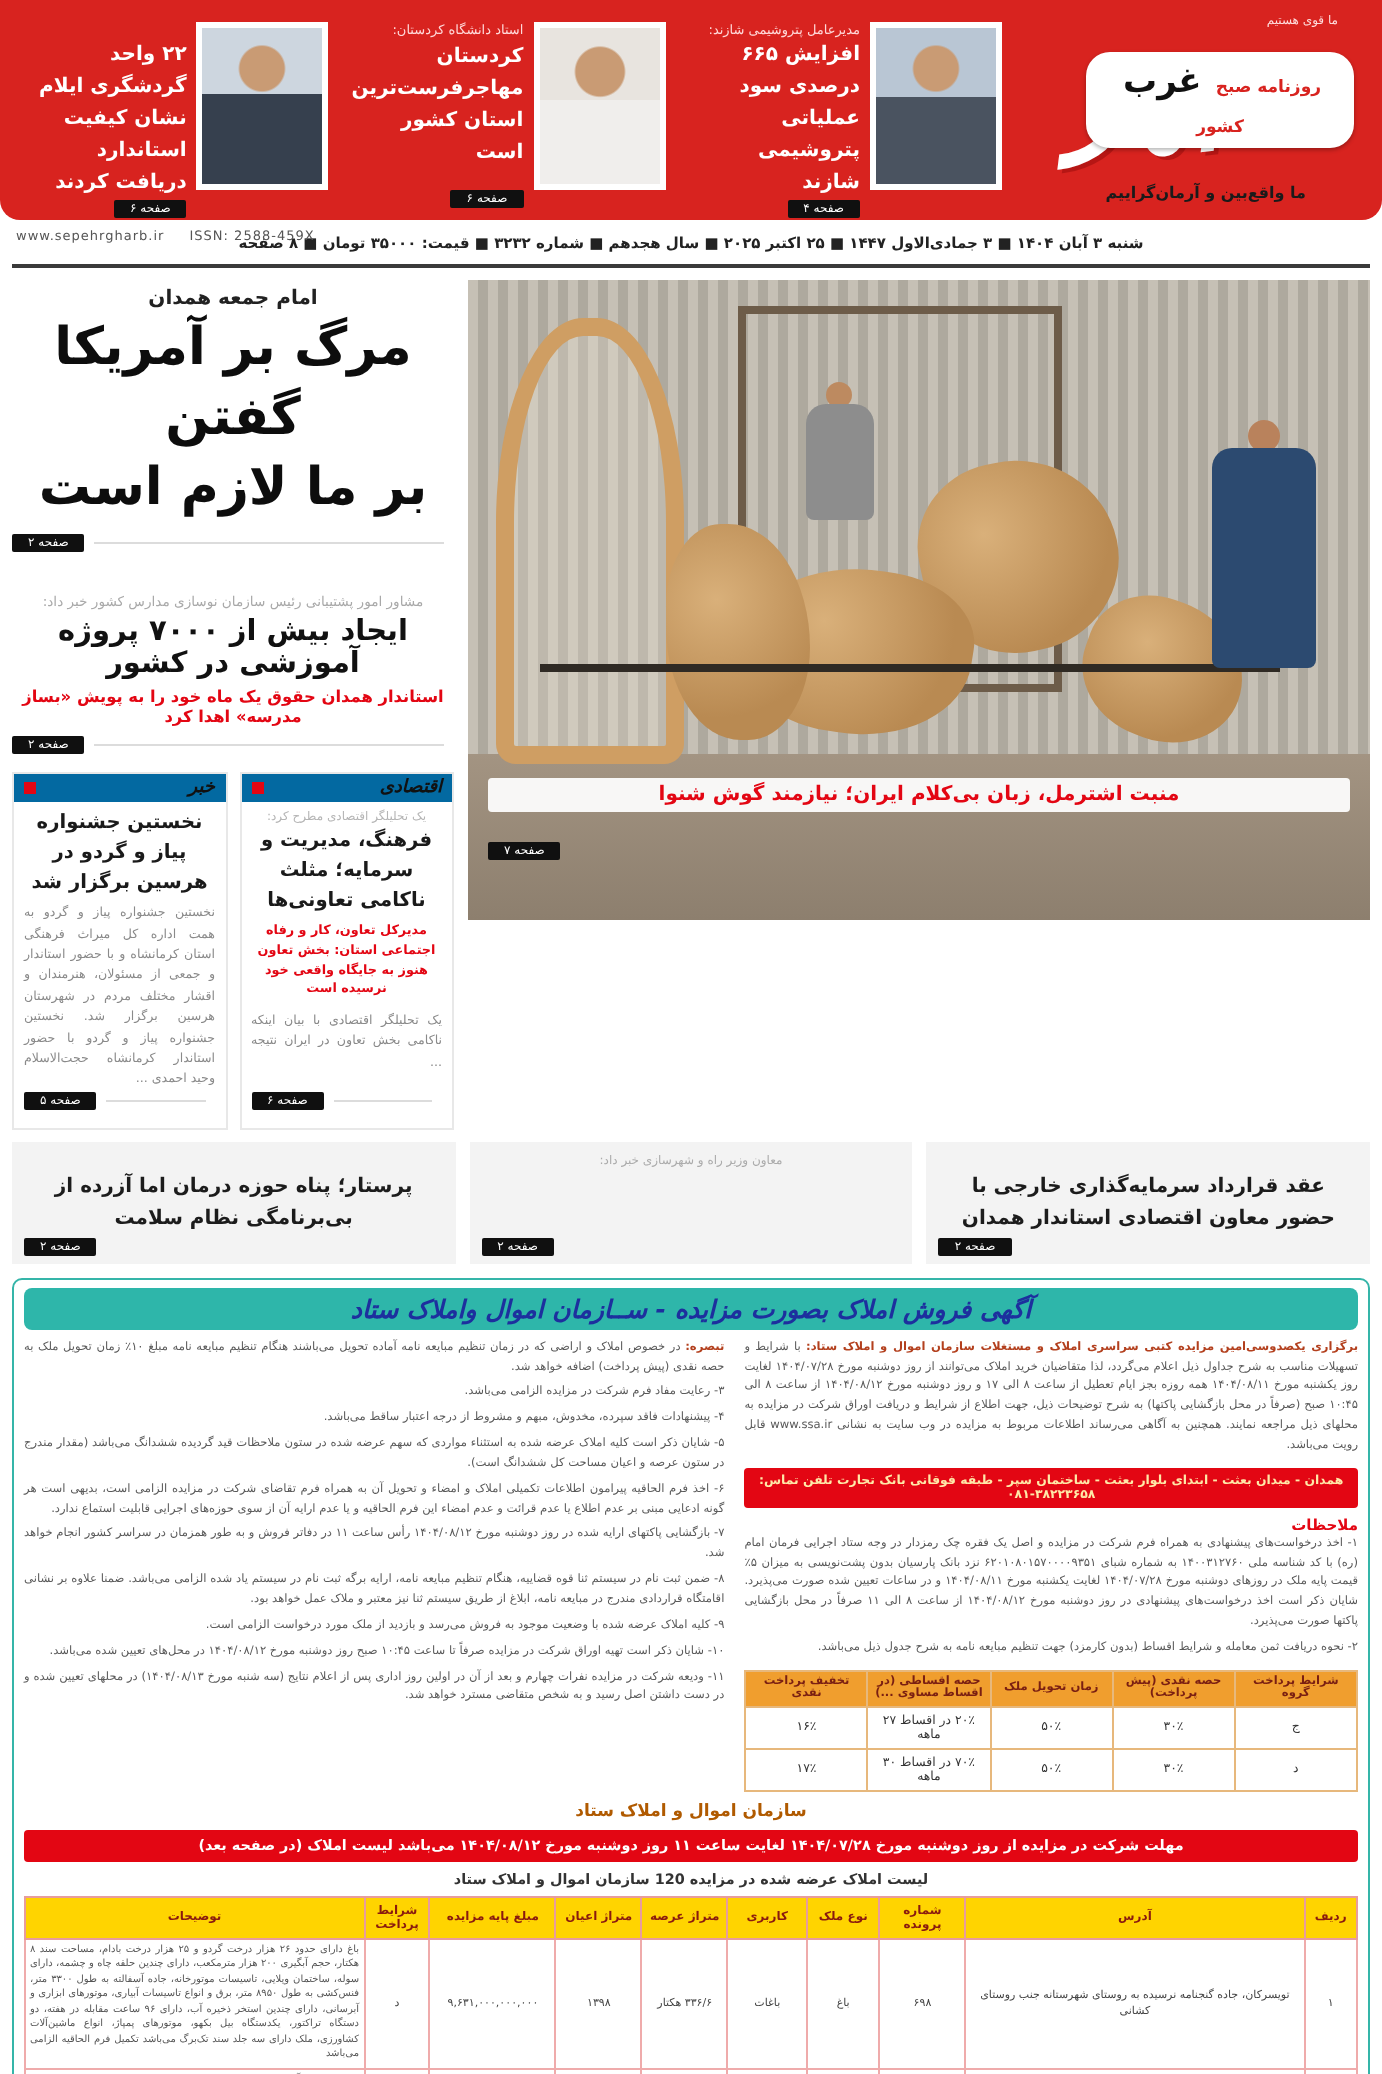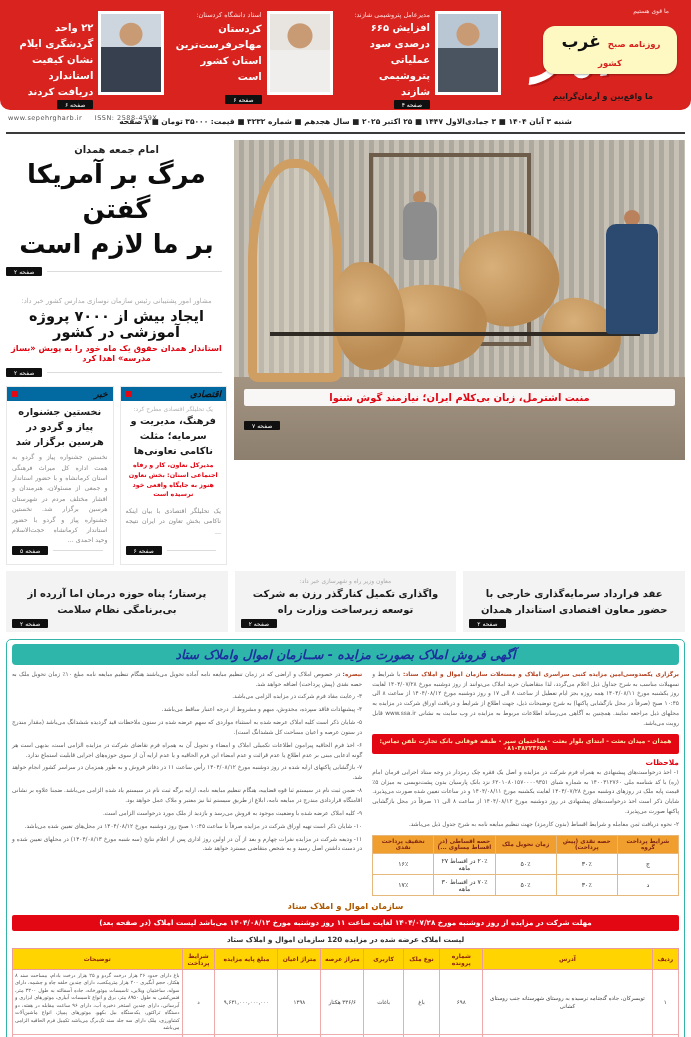--- a/index.html
+++ b/index.html
@@ -4,21 +4,21 @@
 <style>
   html,body{margin:0;padding:0;background:#e9e9e9;}
   body{font-family:"DejaVu Sans","Liberation Sans",sans-serif;}
   .page{width:691px;height:1037px;background:#fff;margin:0 auto;position:relative;overflow:hidden;direction:rtl;}
 
   
   .masthead{height:110px;background:#d8231f;border-radius:0 0 10px 10px;display:flex;align-items:stretch;padding:0 4px;}
   .logo-block{width:178px;position:relative;flex-shrink:0;}
   .logo-script{position:absolute;top:-4px;right:0;left:0;text-align:center;font-size:62px;font-weight:bold;font-style:italic;color:#fff;transform:rotate(-7deg);line-height:1.4;text-shadow:2px 2px 0 rgba(120,0,0,.35);}
   .top-slogan{position:absolute;top:7px;right:18px;color:#ffdede;font-size:6px;}
-  .paper-box{position:absolute;top:26px;right:10px;left:34px;background:#fef9c3;border-radius:12px;padding:5px 6px 4px;text-align:center;box-shadow:0 1px 2px rgba(0,0,0,.3);}
+  .paper-box{position:absolute;top:26px;right:10px;left:34px;background:#ffffff;border-radius:12px;padding:5px 6px 4px;text-align:center;box-shadow:0 1px 2px rgba(0,0,0,.3);}
   .paper-pre,.paper-post{color:#d8231f;font-size:8.5px;font-weight:bold;}
   .paper-big{color:#111;font-size:17px;font-weight:900;margin:0 2px;}
   .bottom-slogan{position:absolute;bottom:9px;right:34px;color:#1a1a1a;font-size:8px;font-weight:bold;}
   .teaser{flex:1;display:flex;gap:5px;padding:11px 8px 6px;min-width:0;justify-content:space-between;}
   .portrait{width:60px;height:78px;border:3px solid #fff;flex-shrink:0;background:
     radial-gradient(circle at 50% 26%, #c99b74 0 11px, transparent 12px),
     linear-gradient(180deg,#cdd6df 0 42%, #36404e 42%);}
   .portrait.v2{background:
     radial-gradient(circle at 50% 28%, #c99b74 0 12px, transparent 13px),
     linear-gradient(180deg,#e8e4df 0 46%, #f0eeec 46%);}
@@ -244,21 +244,20 @@
   </section>
 
   <section class="brow">
     <div class="bitem">
       <div class="k"></div>
       <div class="t">عقد قرارداد سرمایه‌گذاری خارجی با حضور معاون اقتصادی استاندار همدان</div>
       <span class="chip">صفحه ۲</span>
     </div>
     <div class="bitem">
       <div class="k">معاون وزیر راه و شهرسازی خبر داد:</div>
-      <div class="t">واگذاری تکمیل کنارگذر رزن به شرکت توسعه زیرساخت وزارت راه</div>
       <span class="chip">صفحه ۲</span>
     </div>
     <div class="bitem">
       <div class="k"></div>
       <div class="t">پرستار؛ پناه حوزه درمان اما آزرده از بی‌برنامگی نظام سلامت</div>
       <span class="chip">صفحه ۲</span>
     </div>
   </section>
 
   <section class="auction">

